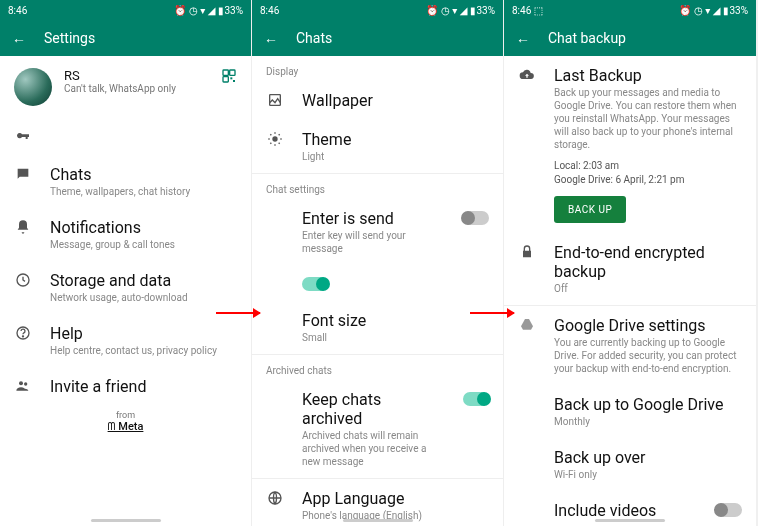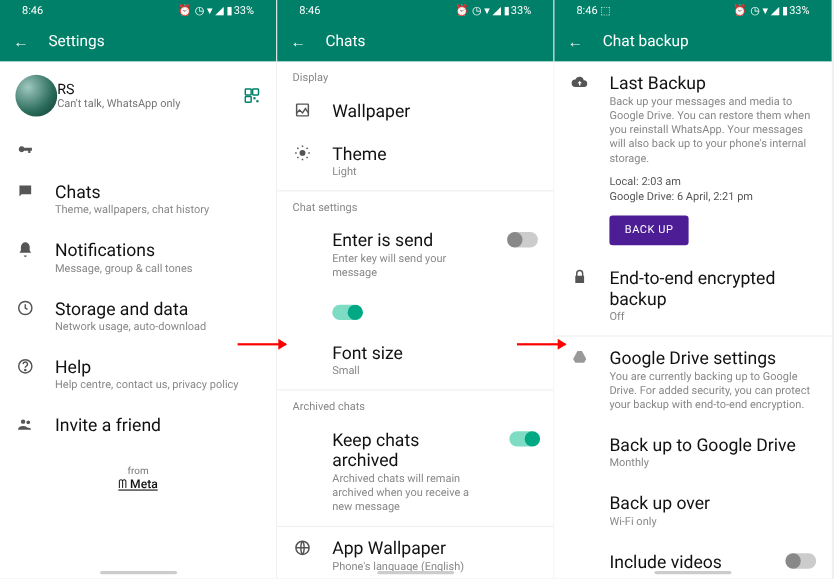--- a/index.html
+++ b/index.html
@@ -1,46 +1,46 @@
 <!DOCTYPE html>
 <html><head>
 <meta charset="utf-8">
 <style>
   * { box-sizing: border-box; margin: 0; padding: 0; font-family: Roboto, Arial, sans-serif; }
   body { background: #f0f0f0; width: 758px; height: 526px; overflow: hidden; position: relative; }
   .phones { display: flex; }
   .phone { width: 252px; height: 526px; background: #fff; display: flex; flex-direction: column; position: relative; border-right: 1px solid #eee; }
   .phone:last-child { border-right: none; }
-  .statusbar { height: 20px; background: #008069; color: #fff; font-size: 10px; display: flex; justify-content: space-between; align-items: center; padding: 0 20px; }
+  .statusbar { height: 20px; background: #008069; color: #fff; font-size: 10px; display: flex; justify-content: space-between; align-items: center; padding: 0 8px; }
   .statusbar .icons { display: flex; gap: 1px; align-items: center; }
   .appbar { height: 36px; background: #008069; color: #fff; display: flex; align-items: center; padding: 0 12px; gap: 18px; font-size: 14px; }
   .appbar .title { font-weight: 400; }
   .content { flex: 1; overflow: hidden; background: #fff; font-size: 11px; color: #222; }
-  .profile { display: flex; align-items: center; padding: 12px 14px; }
+  .profile { display: flex; padding: 12px 14px; gap: 12px; }
   .avatar { width: 38px; height: 38px; border-radius: 50%; background: radial-gradient(circle at 30% 30%, #a0c8c0, #2a6b5a 60%, #0c3a30); }
   .profile .info { flex: 1; }
   .profile .name { font-size: 13px; color: #111; }
   .profile .status { font-size: 10px; color: #777; }
   .qr { width: 16px; height: 16px; color: #008069; }
   .row { display: flex; align-items: flex-start; padding: 10px 14px; gap: 18px; }
   .row .ic { width: 18px; display: flex; justify-content: center; color: #555; flex-shrink: 0; margin-top: 1px; }
   .row .txt { flex: 1; }
   .row .ttl { font-size: 16px; color: #111; }
   .row .sub { font-size: 10px; color: #888; margin-top: 1px; line-height: 1.3; }
   .sect { font-size: 10px; color: #888; padding: 10px 14px 4px; }
   .divider { border-top: 1px solid #eee; }
-  .from { text-align: center; font-size: 9px; color: #777; margin-top: 18px; }
+  .from { text-align: center; font-size: 9px; color: #777; margin-top: 4px; }
   .meta { text-align: center; font-size: 11px; color: #111; font-weight: 500; text-decoration: underline; }
   .nav { height: 3px; width: 70px; background: #ccc; border-radius: 2px; position: absolute; bottom: 4px; left: 50%; transform: translateX(-50%); }
   .toggle { width: 26px; height: 14px; border-radius: 7px; position: relative; flex-shrink: 0; margin-top: 2px; }
   .toggle.off { background: #ccc; }
   .toggle.off::after { content: ''; position: absolute; width: 14px; height: 14px; border-radius: 50%; background: #888; left: -2px; top: 0; }
   .toggle.on { background: #7edbc4; }
   .toggle.on::after { content: ''; position: absolute; width: 14px; height: 14px; border-radius: 50%; background: #00a884; right: -2px; top: 0; }
-  .btn { background: #4c1d95; color: #fff; font-size: 10px; padding: 8px 14px; border: none; border-radius: 3px; letter-spacing: 0.5px; }
+  .btn { background: #15803d; color: #fff; font-size: 10px; padding: 8px 14px; border: none; border-radius: 3px; letter-spacing: 0.5px; }
   .arrow { position: absolute; height: 2px; background: red; }
   .arrow::after { content: ''; position: absolute; right: -1px; top: -4px; border-left: 8px solid red; border-top: 5px solid transparent; border-bottom: 5px solid transparent; }
   svg { width: 16px; height: 16px; }
 </style>
 </head>
 <body>
 
 <div class="phones">
 
   <div class="phone">
@@ -210,21 +210,21 @@
       </div>
       <div class="divider"></div>
       <div class="row">
         <span class="ic">
             <svg viewBox="0 0 24 24" fill="none" stroke="currentColor" stroke-width="2">
               <circle cx="12" cy="12" r="9"></circle>
               <path d="M3 12h18M12 3c3 3 3 15 0 18M12 3c-3 3-3 15 0 18"></path>
             </svg>
           </span>
         <div class="txt">
-            <div class="ttl">App Wallpaper</div>
+            <div class="ttl">App Language</div>
             <div class="sub">Phone's language (English)</div>
           </div>
       </div>
       <div class="row">
         <span class="ic">
             <svg viewBox="0 0 24 24" fill="currentColor">
               <path d="M6 18a5 5 0 0 1 0-10 6 6 0 0 1 11.5 1A4 4 0 0 1 18 18H6zm6-8l-3 3h2v3h2v-3h2l-3-3z"></path>
             </svg>
           </span>
         <div class="txt">

